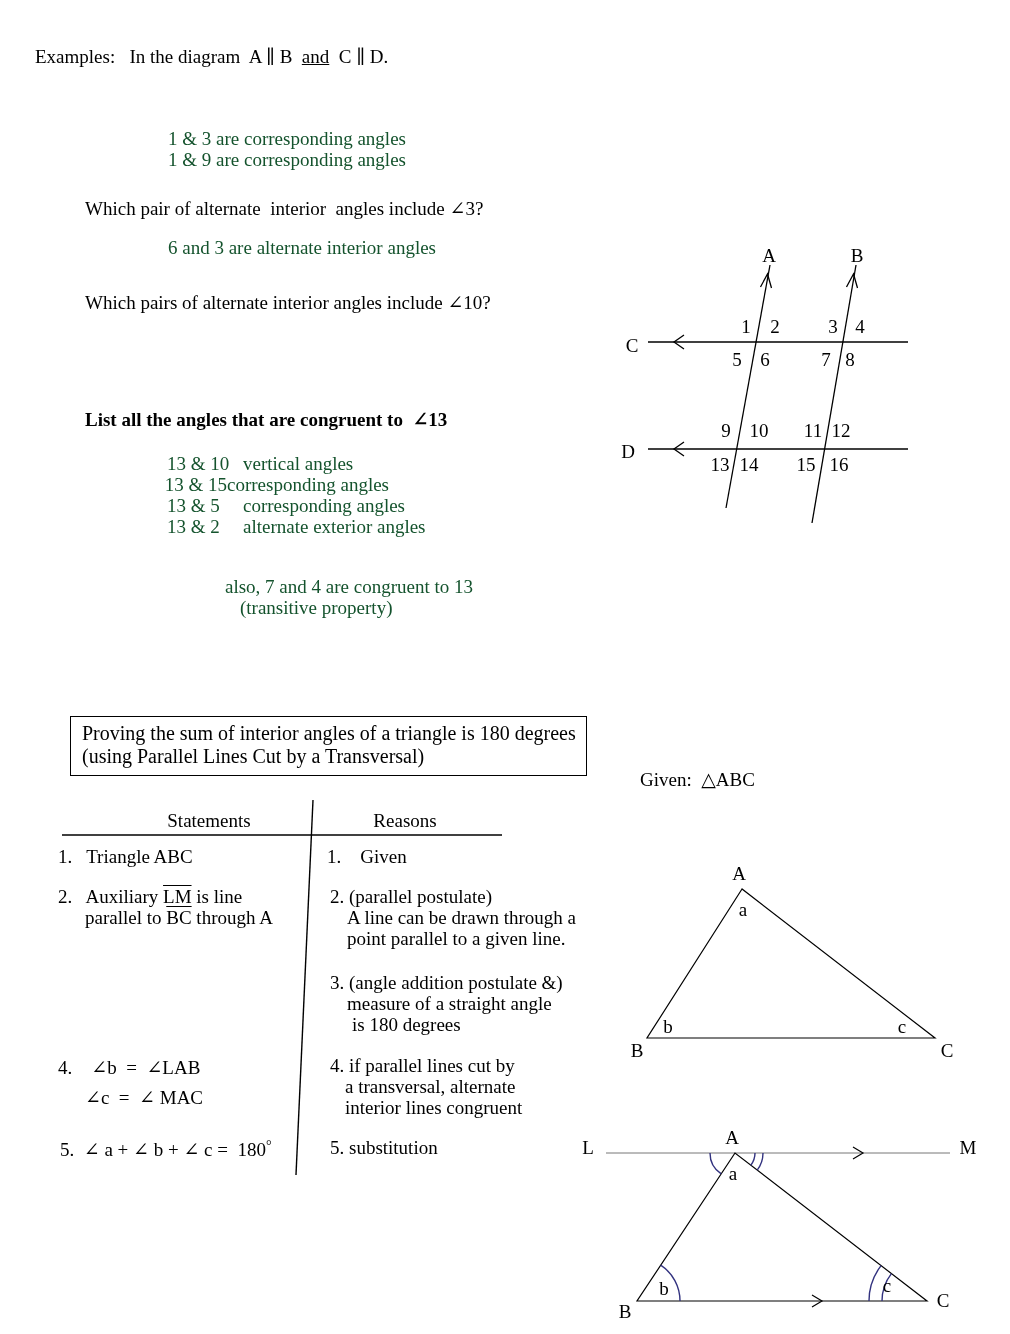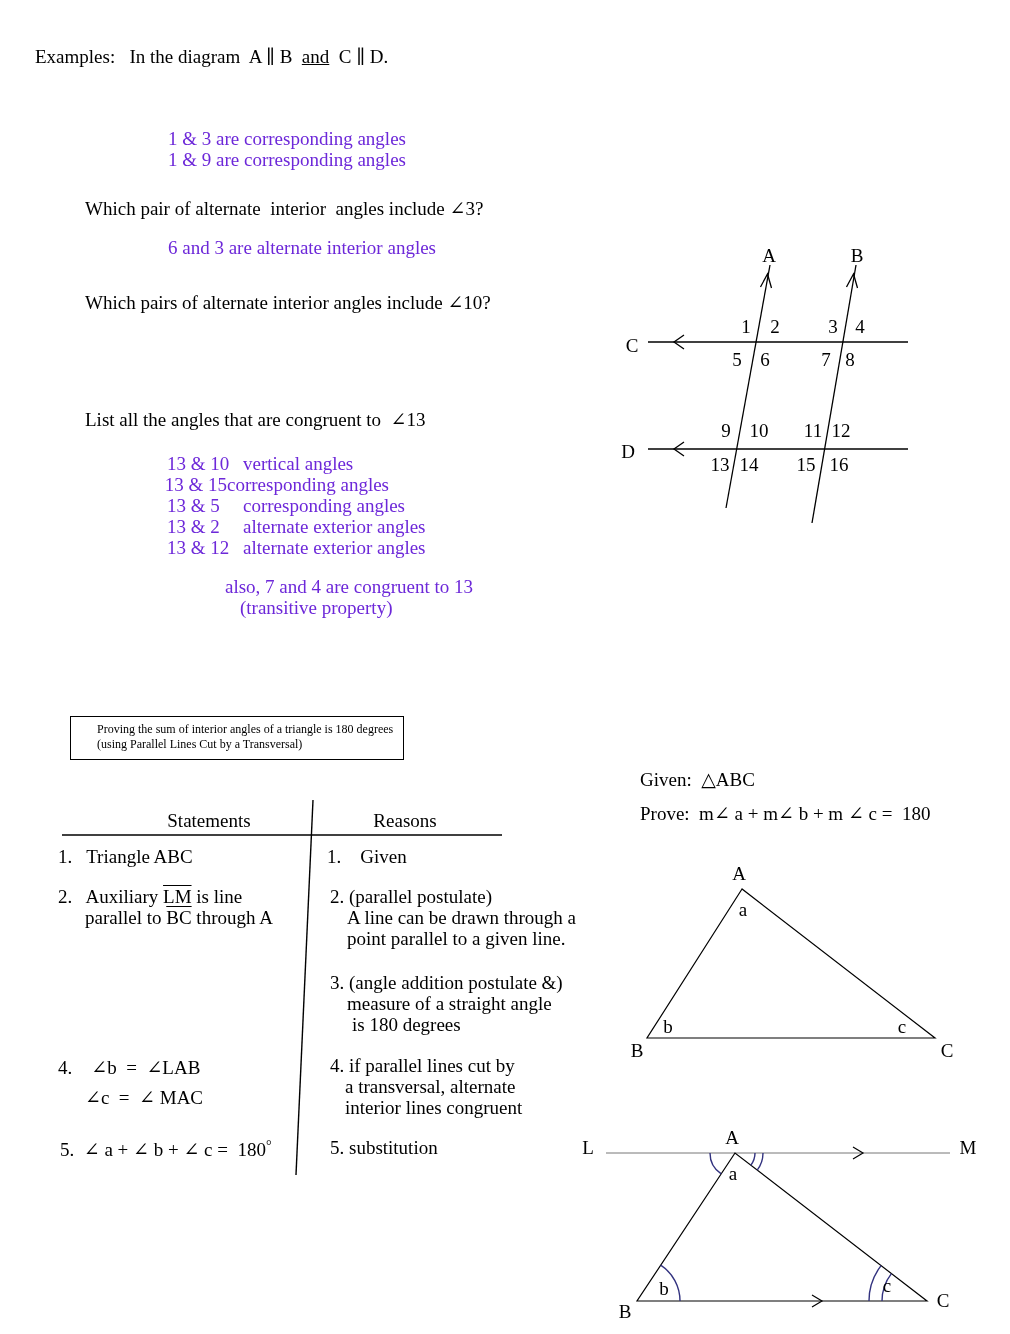--- a/index.html
+++ b/index.html
@@ -1,50 +1,49 @@
 <!DOCTYPE html>
 <html><head>
 <meta charset="utf-8">
 <style>
   html,body{margin:0;padding:0;background:#ffffff;}
   #page{position:relative;width:1010px;height:1334px;background:#fff;overflow:hidden;
         font-family:"Liberation Serif","DejaVu Serif",serif;color:#000;}
   .t{position:absolute;font-size:19px;white-space:pre;line-height:1.15;}
-  .blue{color:#6d28d9;}
+  .blue{color:#14532d;}
   .ctr{transform:translateX(-50%);}
   .underlined{text-decoration:underline;}
   .ov{text-decoration:overline;}
   .pair{display:inline-block;width:76px;}
   .deg{font-size:14px;vertical-align:6px;}
-  .box{position:absolute;border:1px solid #000;padding:5px 10px 7px 26px;font-size:12px;font-family:Liberation Serif, serif;}
+  .box{position:absolute;border:1px solid #000;padding:5px 10px 7px 11px;font-size:20px;font-family:Liberation Serif, serif;}
   .box div{white-space:pre;}
   svg{position:absolute;}
   svg text{font-family:"Liberation Serif","DejaVu Serif",serif;font-size:19px;fill:#000;}
 </style>
 </head>
 <body>
 
 <div id="page">
 
   <div class="t" style="left:35px;top:46px;"><span>Examples:   In the diagram  A ∥ B  </span><span class="underlined">and</span><span>  C ∥ D.</span></div>
 
   <div class="t blue" style="left:168px;top:128px;">1 &amp; 3 are corresponding angles</div>
   <div class="t blue" style="left:168px;top:149px;">1 &amp; 9 are corresponding angles</div>
 
   <div class="t" style="left:85px;top:198px;">Which pair of alternate  interior  angles include ∠3?</div>
   <div class="t blue" style="left:168px;top:237px;">6 and 3 are alternate interior angles</div>
 
   <div class="t" style="left:85px;top:292px;text-align:center;">Which pairs of alternate interior angles include ∠10?</div>
 
-  <div class="t" style="left:85px;top:409px;">List all the angles that are congruent to  ∠13</div>
+  <div class="t" style="left:85px;top:409px;font-weight:bold;">List all the angles that are congruent to  ∠13</div>
   <div class="t blue" style="left:167px;top:453px;"><span class="pair">13 &amp; 10</span><span>vertical angles</span></div>
   <div class="t blue" style="left:151px;top:474px;text-align:right;"><span class="pair">13 &amp; 15</span><span>corresponding angles</span></div>
   <div class="t blue" style="left:167px;top:495px;"><span class="pair">13 &amp; 5</span><span>corresponding angles</span></div>
   <div class="t blue" style="left:167px;top:516px;"><span class="pair">13 &amp; 2</span><span>alternate exterior angles</span></div>
-  <div class="t blue" style="left:167px;top:537px;"><span class="pair">13 &amp; 12</span><span>alternate exterior angles</span></div>
   <div class="t blue" style="left:225px;top:576px;">also, 7 and 4 are congruent to 13</div>
   <div class="t blue" style="left:240px;top:597px;">(transitive property)</div>
 
   <svg style="left:600px;top:230px;" width="410" height="310" viewBox="0 0 410 310">
     <text x="169" y="32" text-anchor="middle">A</text>
     <text x="257" y="32" text-anchor="middle">B</text>
     <text x="32" y="122" text-anchor="middle">C</text>
     <text x="28" y="228" text-anchor="middle">D</text>
     <g stroke="#000" stroke-width="1.3" fill="none">
       <line x1="48" y1="112" x2="308" y2="112"></line>
@@ -75,21 +74,20 @@
       <text x="239" y="241">16</text>
     </g>
   </svg>
 
   <div class="box" style="left:70px;top:716px;">
     <div>Proving the sum of interior angles of a triangle is 180 degrees</div>
     <div>(using Parallel Lines Cut by a Transversal)</div>
   </div>
 
   <div class="t" style="left:640px;top:769px;">Given:  △ABC</div>
-  <div class="t" style="left:640px;top:803px;">Prove:  m∠ a + m∠ b + m ∠ c =  180</div>
 
   <svg style="left:60px;top:795px;" width="460" height="390" viewBox="0 0 460 390">
     <line x1="253" y1="5" x2="236" y2="380" stroke="#000" stroke-width="1.4"></line>
     <line x1="2" y1="40" x2="442" y2="40" stroke="#000" stroke-width="1.4"></line>
   </svg>
   <div class="t ctr" style="left:209px;top:810px;">Statements</div>
   <div class="t ctr" style="left:405px;top:810px;">Reasons</div>
 
   <div class="t" style="left:58px;top:846px;">1.   Triangle ABC</div>
   <div class="t" style="left:58px;top:886px;"><span>2.   Auxiliary </span><span class="ov">LM</span><span> is line</span></div>

